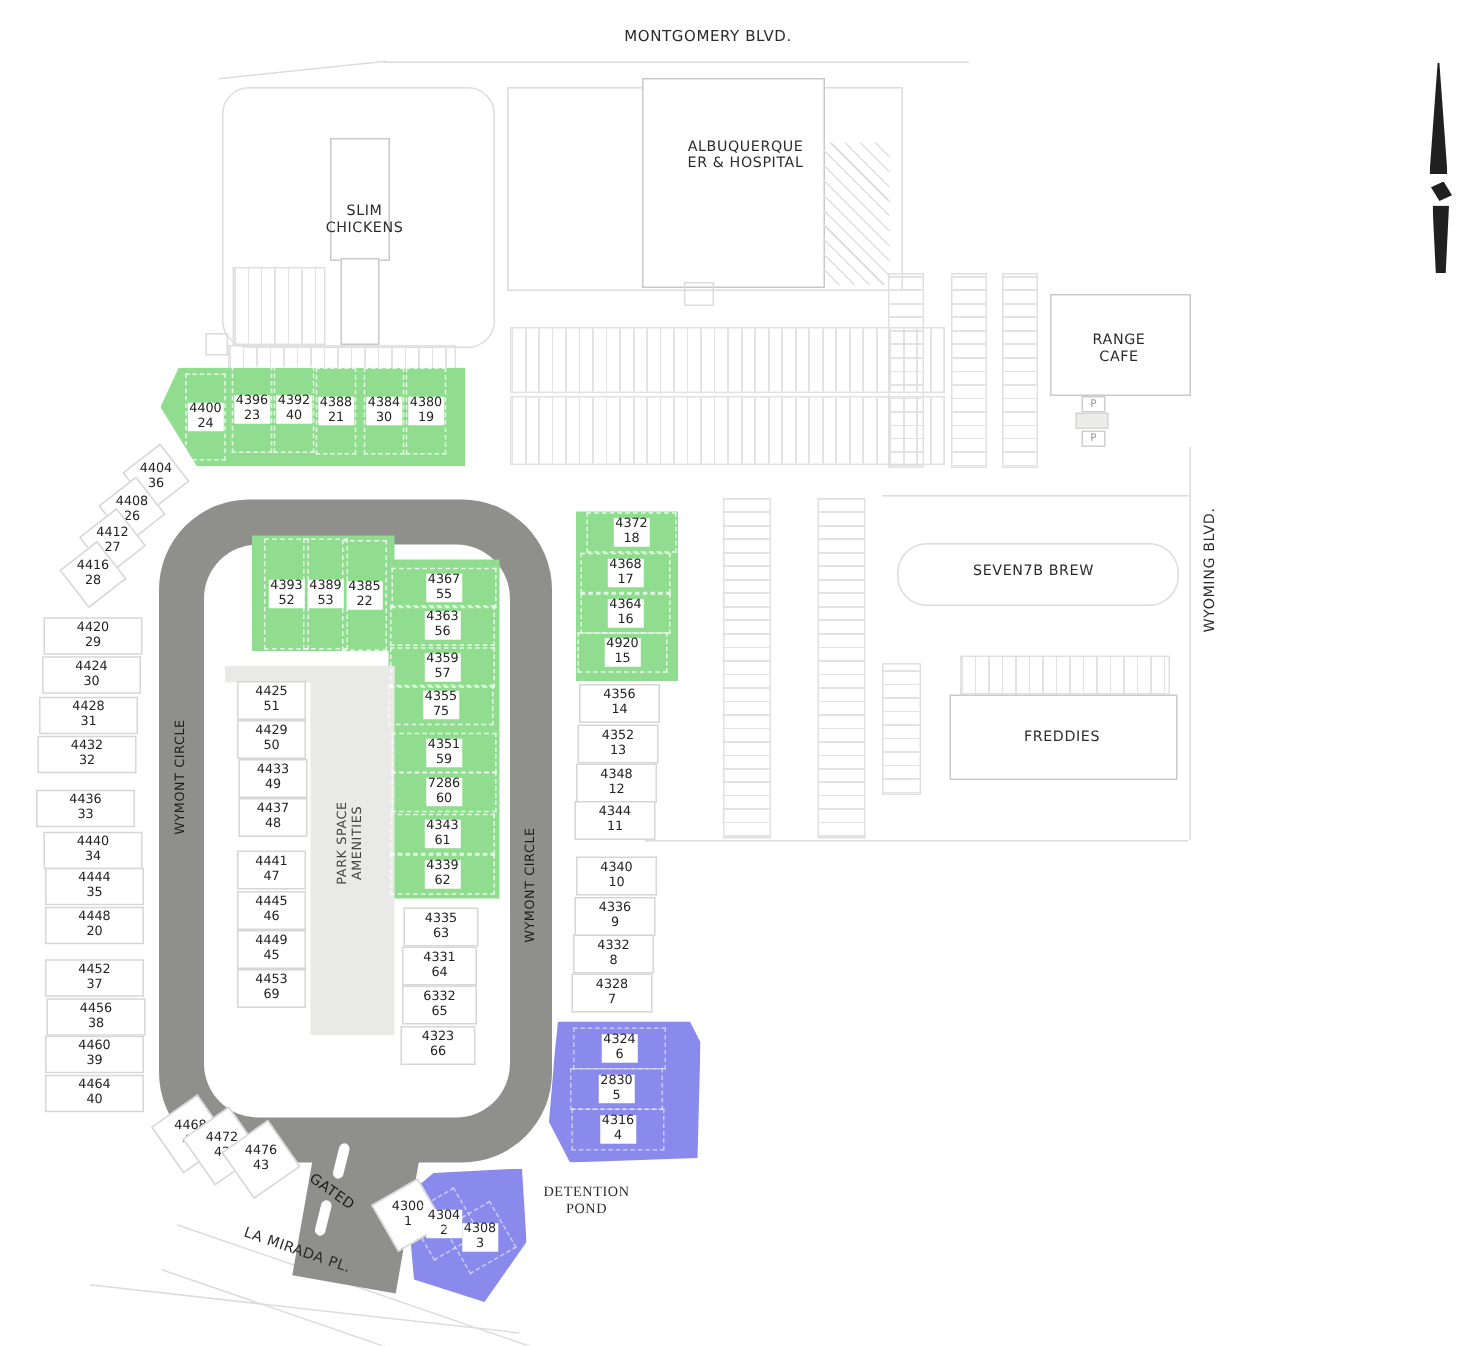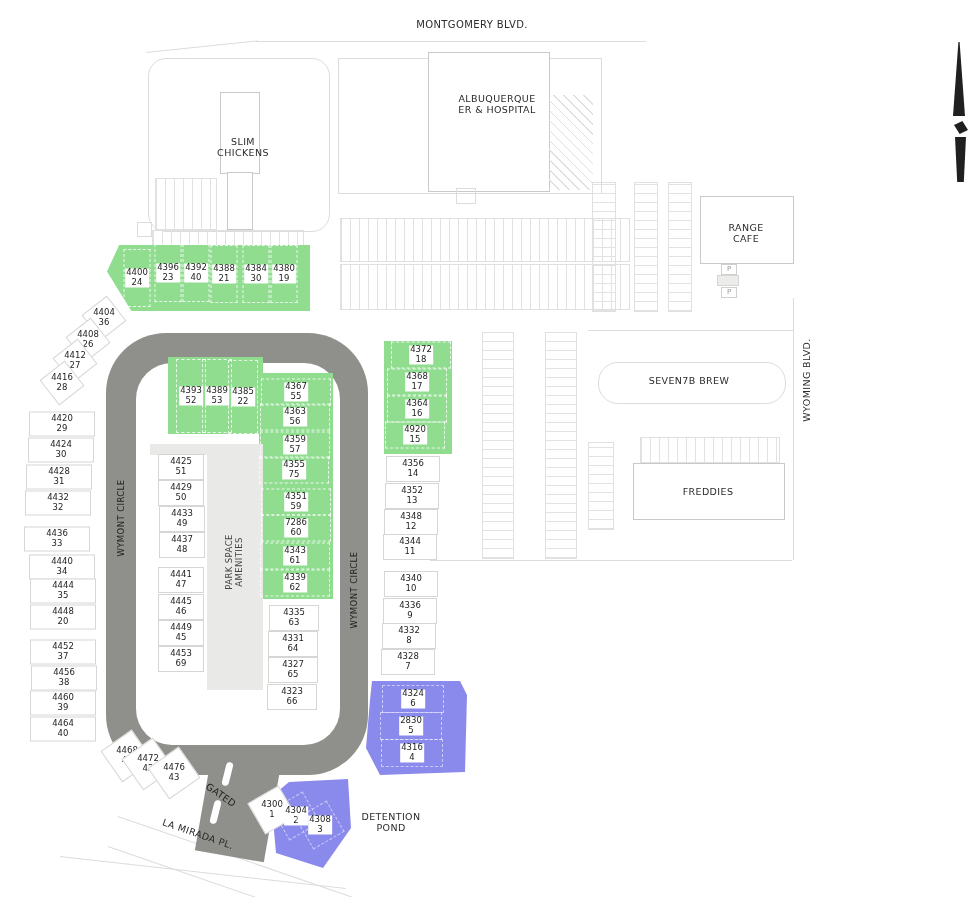--- a/index.html
+++ b/index.html
@@ -416,21 +416,21 @@
       <div class="lot white" style="left: 293px; top: 644px;">
         <div class="cell" style="width: 50px; height: 26px; transform: translate(-50%, -50%) rotate(0deg);"></div>
         <div class="lot-lbl">
           <span>4331</span>
           <span>64</span>
         </div>
       </div>
       <div class="lot white" style="left: 293px; top: 670px;">
         <div class="cell" style="width: 50px; height: 26px; transform: translate(-50%, -50%) rotate(0deg);"></div>
         <div class="lot-lbl">
-          <span>4327</span>
+          <span>6332</span>
           <span>65</span>
         </div>
       </div>
       <div class="lot white" style="left: 292px; top: 697px;">
         <div class="cell" style="width: 50px; height: 26px; transform: translate(-50%, -50%) rotate(0deg);"></div>
         <div class="lot-lbl">
           <span>4323</span>
           <span>66</span>
         </div>
       </div>
@@ -571,20 +571,20 @@
 CAFE</div>
   <div class="lbl" style="left:689px;top:381px;">SEVEN7B BREW</div>
   <div class="lbl" style="left:708px;top:492px;">FREDDIES</div>
   <div class="lbl r90" style="left:807px;top:380px;">WYOMING BLVD.</div>
   <div class="lbl r90 small onroad" style="left:121px;top:518px;">WYMONT CIRCLE</div>
   <div class="lbl r90 small onroad" style="left:354px;top:590px;">WYMONT CIRCLE</div>
   <div class="lbl r90 small" style="left:234px;top:562px;color:#444;">PARK SPACE
 AMENITIES</div>
   <div class="lbl onroad" style="left:221px;top:795px;transform:translate(-50%,-50%) rotate(35deg);">GATED</div>
   <div class="lbl" style="left:198px;top:834px;transform:translate(-50%,-50%) rotate(19deg);">LA MIRADA PL.</div>
-  <div class="lbl" style="left:391px;top:822px;">DETENTION
+  <div class="lbl" style="left:391px;top:802px;font-family:Liberation Serif, serif;">DETENTION
 POND</div>
 
   <div class="mark" style="left:953px;top:42px;width:12px;height:74px;clip-path:polygon(45% 0,55% 0,100% 100%,0 100%);"></div>
   <div class="mark" style="left:954px;top:121px;width:14px;height:13px;clip-path:polygon(0 30%,60% 0,100% 70%,40% 100%);"></div>
   <div class="mark" style="left:955px;top:137px;width:11px;height:45px;clip-path:polygon(0 0,100% 0,80% 100%,20% 100%);"></div>
 
 </div>
 
 </body></html>

